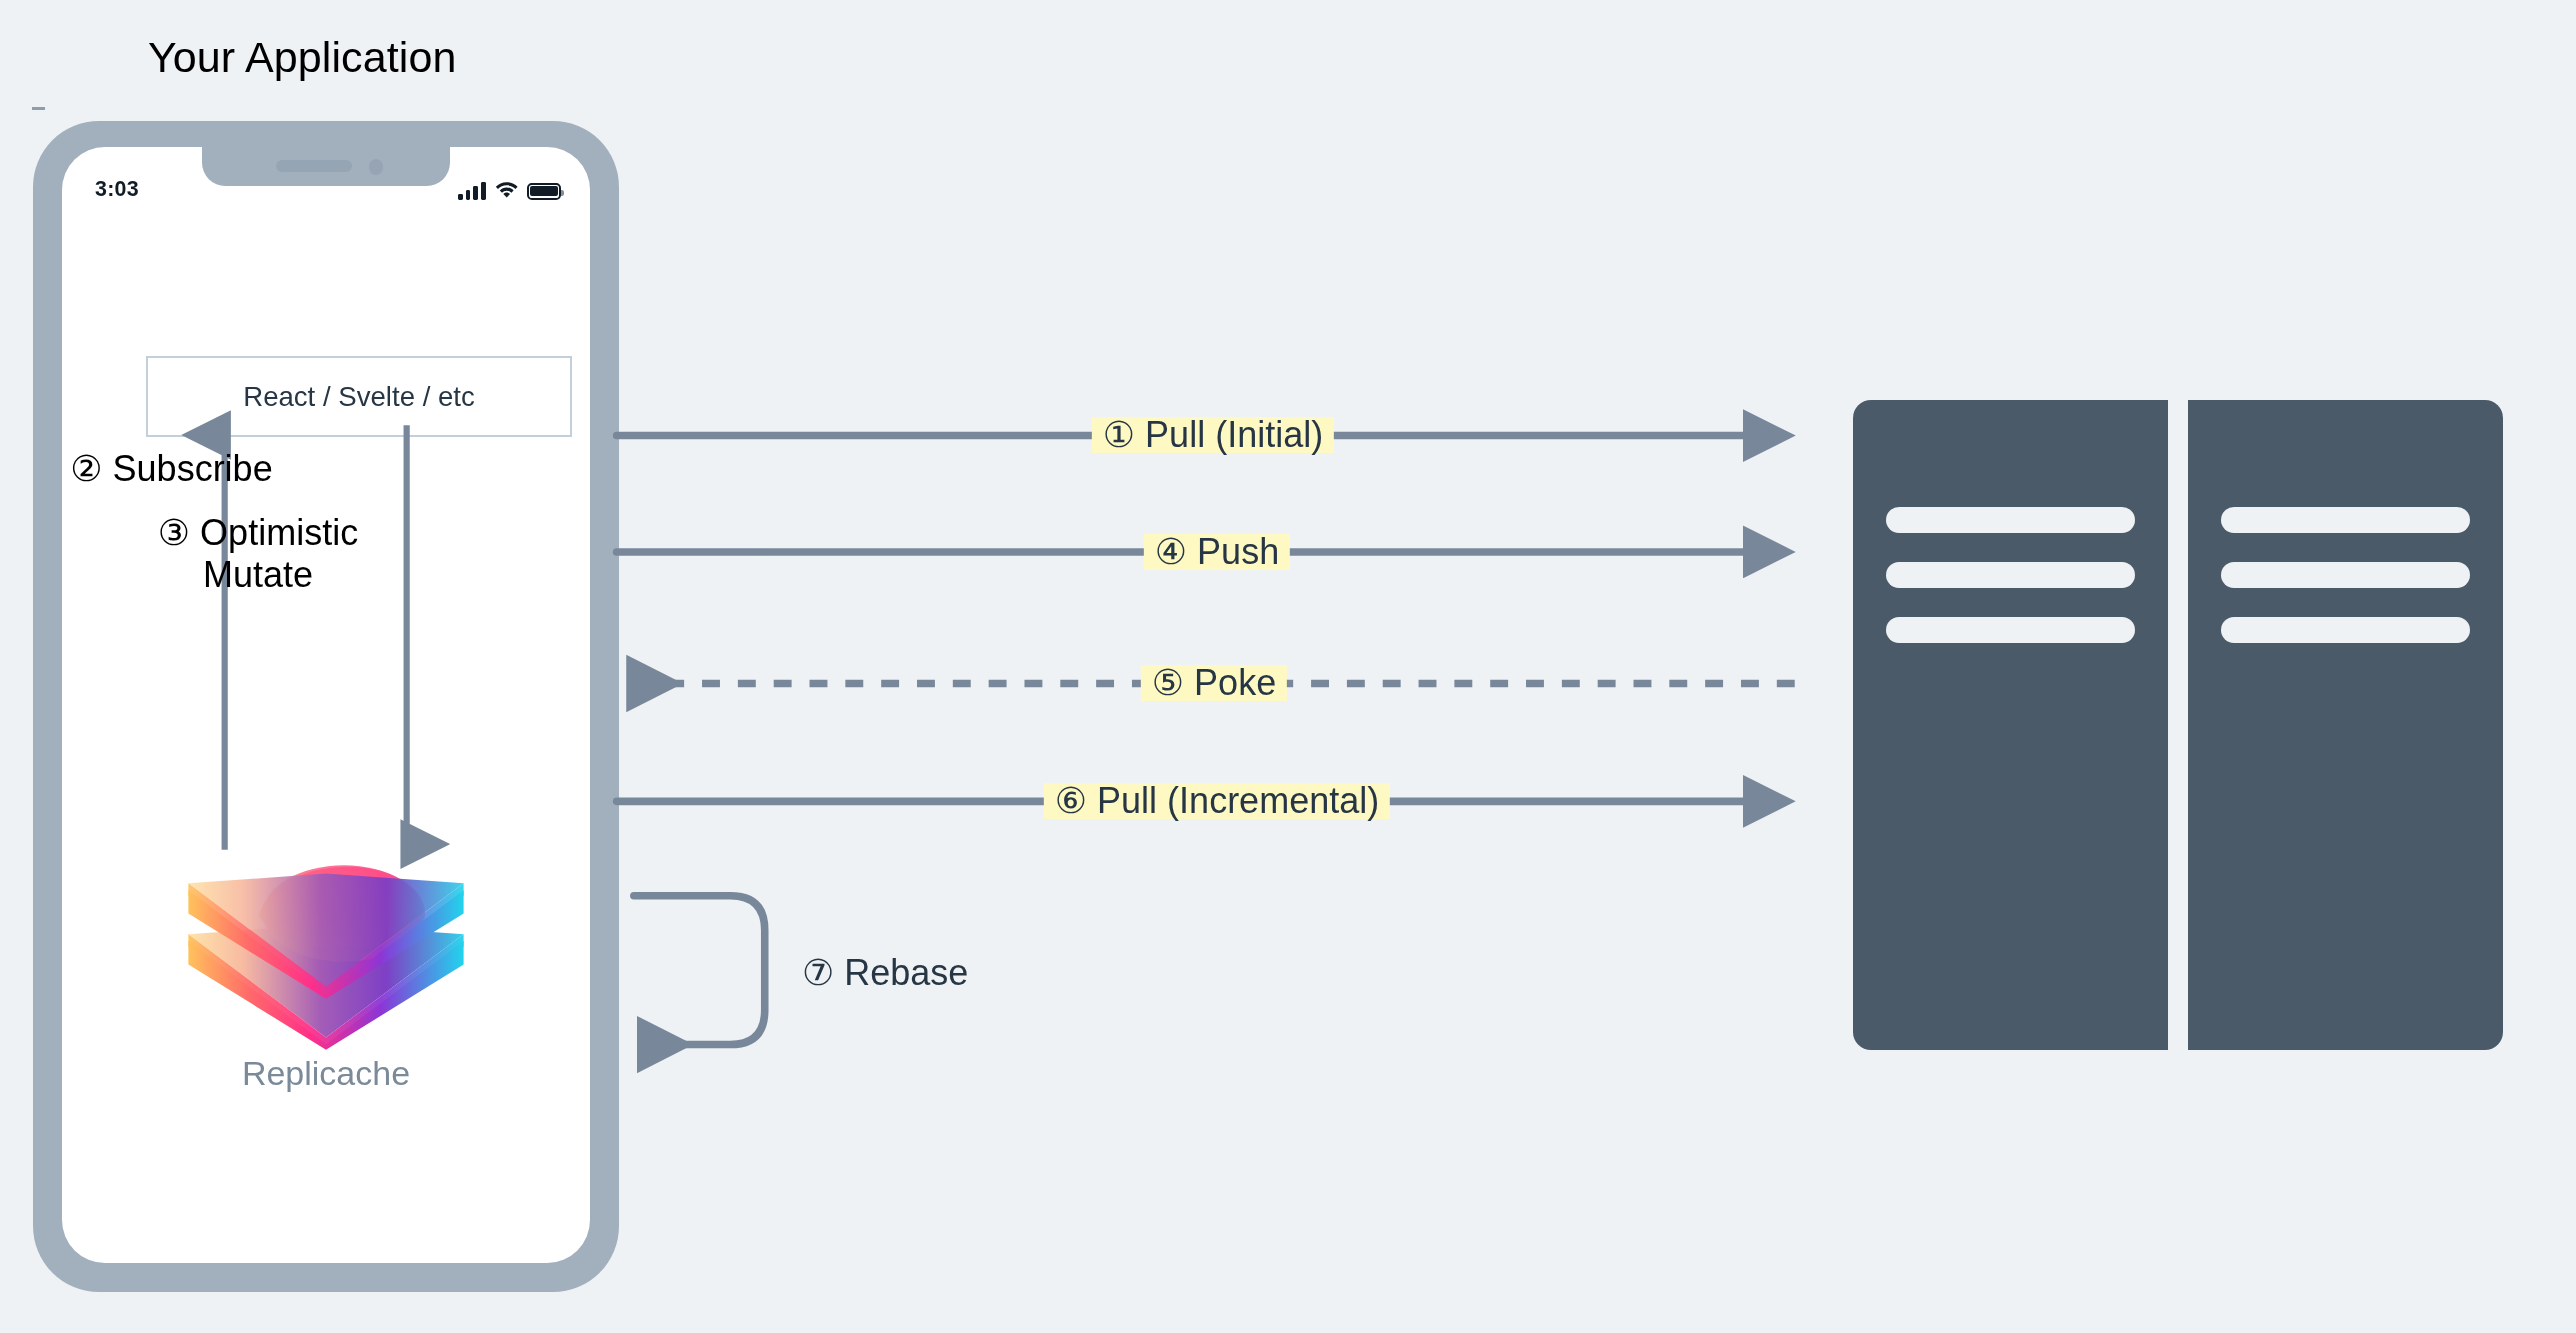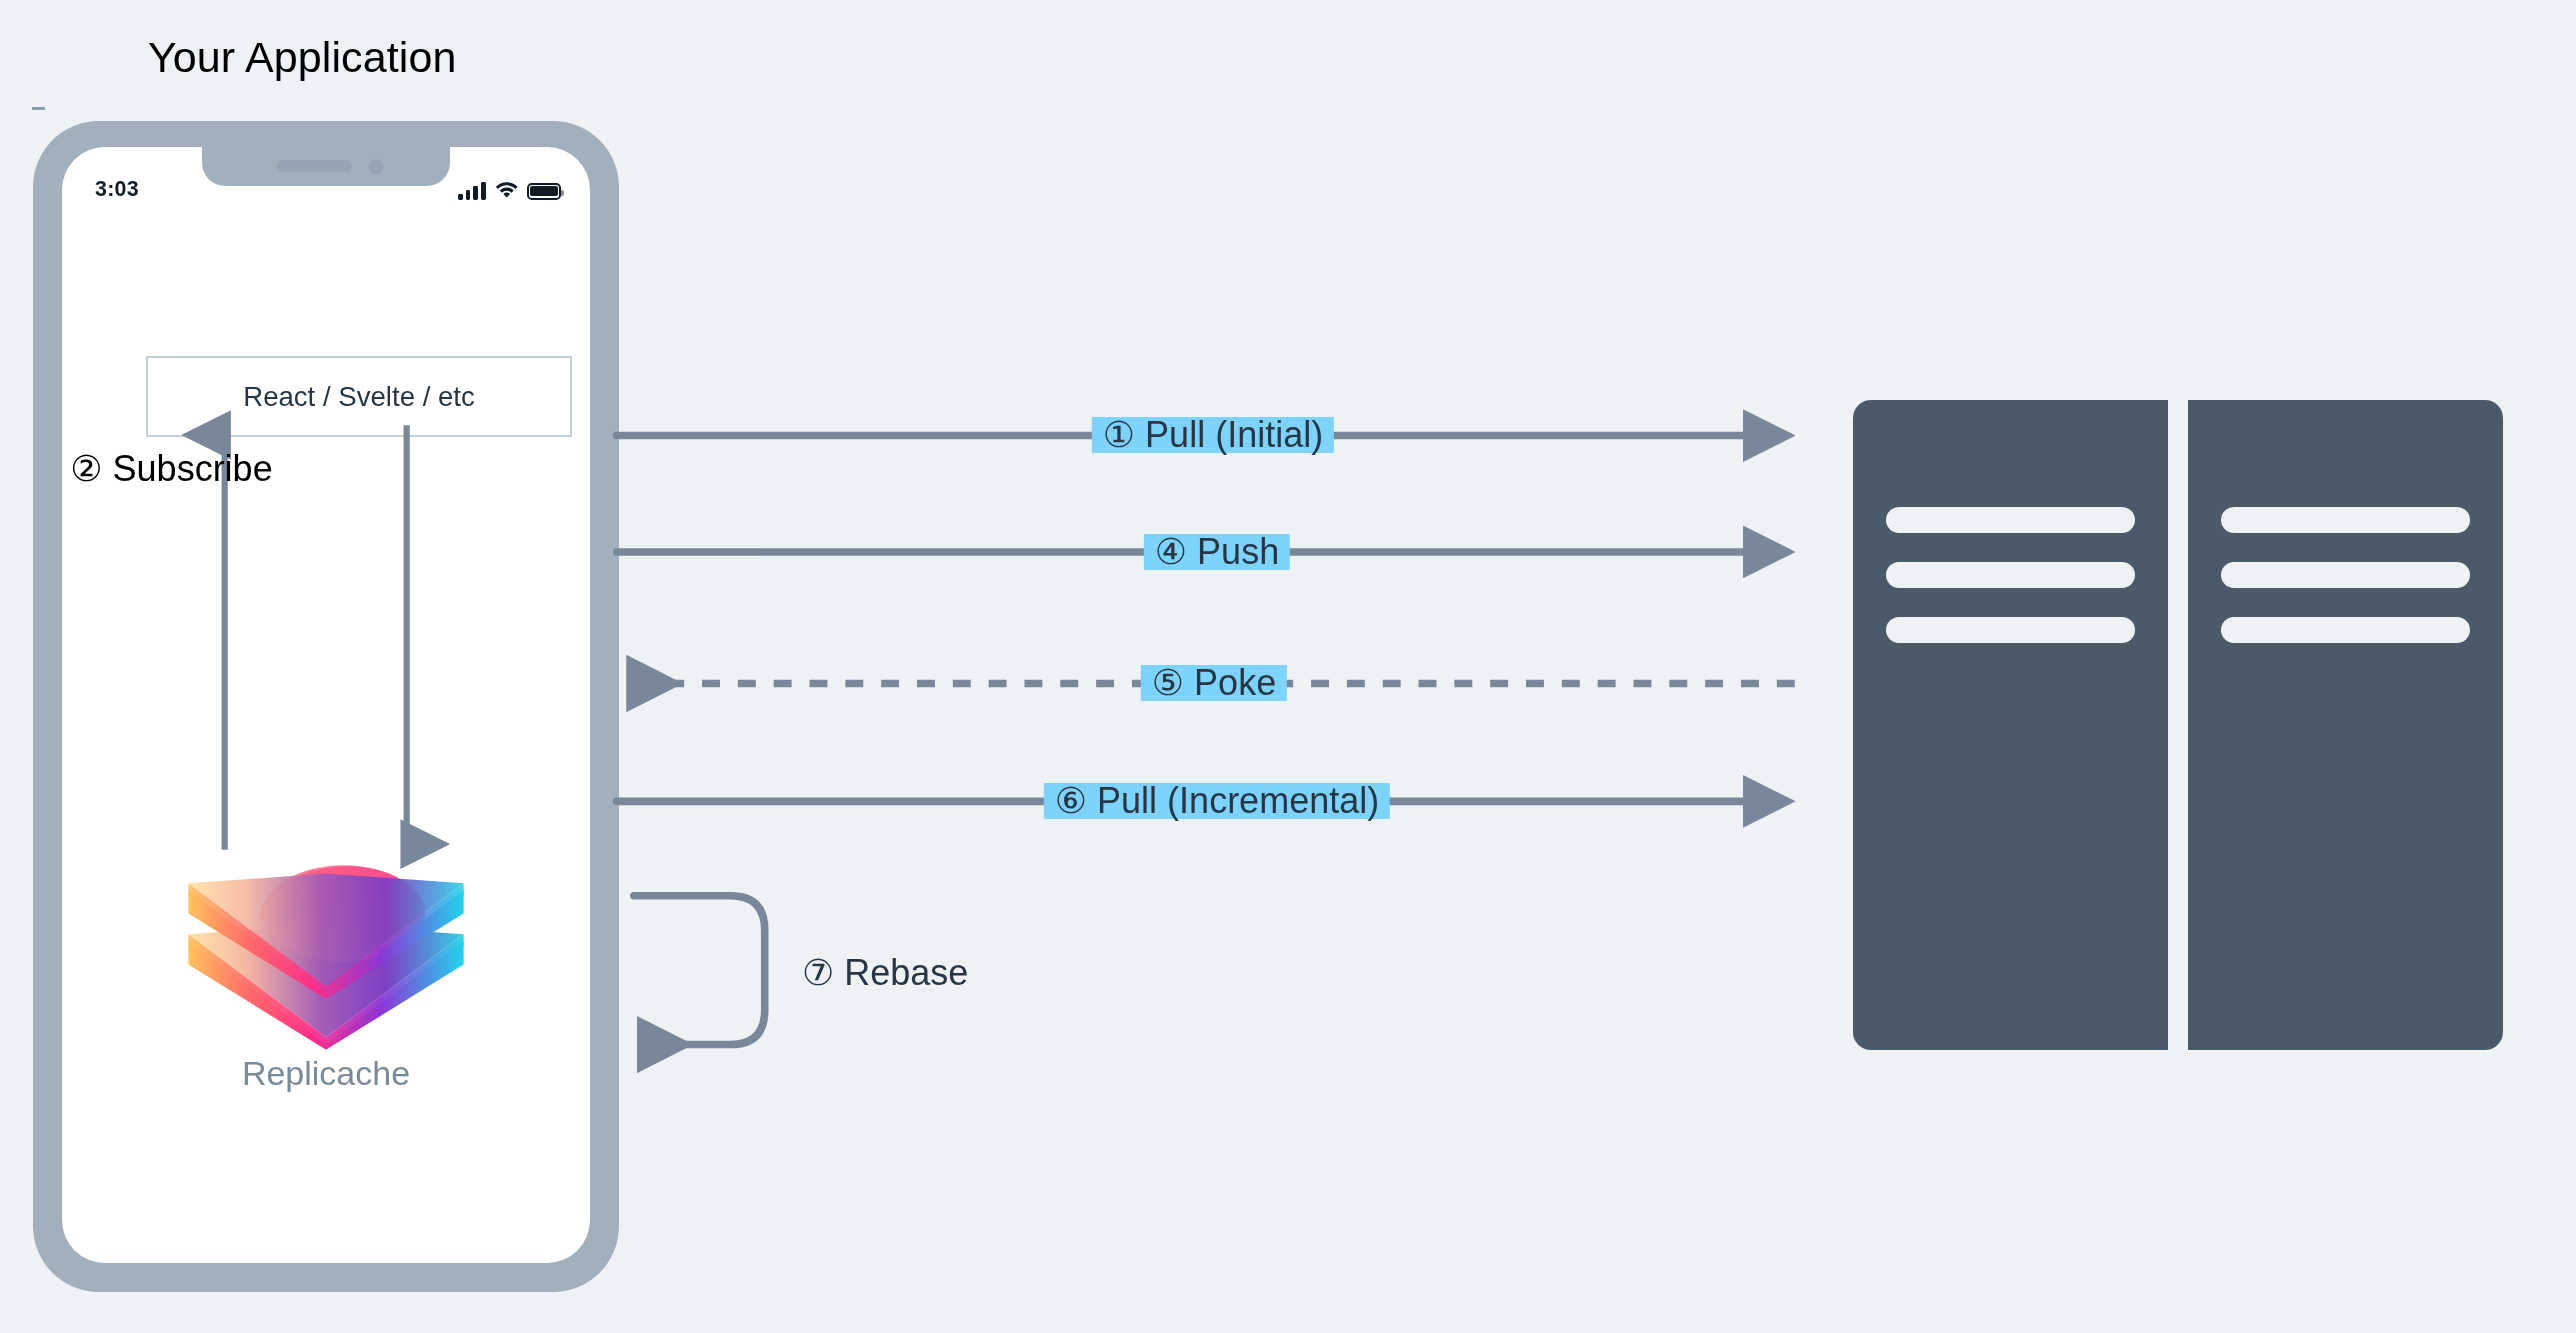--- a/index.html
+++ b/index.html
@@ -197,21 +197,21 @@
     position: absolute;
     left: 0; top: 0;
     width: 2576px; height: 1334px;
     pointer-events: none;
   }
   .net-label {
     position: absolute;
     color: #273645;
     font-size: 36px;
     white-space: nowrap;
-    background: #7dd3fc;
+    background: #fef9c3;
     padding: 0 11px;
     transform: translate(-50%, -50%);
     line-height: 1;
   }
 
   
   #server {
     position: absolute;
     left: 1853px;
     top: 400px;
@@ -289,20 +289,21 @@
           </marker>
         </defs>
 
         <path d="M236 1020 L236 418" stroke="#78889a" stroke-width="9" fill="none" marker-end="url(#mk-up)"></path>
 
         <path d="M500 404 L500 1012" stroke="#78889a" stroke-width="9" fill="none" marker-end="url(#mk-down)"></path>
       </svg>
 
       <div class="in-label" id="lbl-subscribe">② Subscribe</div>
 
+      <div class="in-label" id="lbl-mutate">③ Optimistic Mutate</div>
 
       <div id="replicache">
         <svg id="replicache-logo" width="289" height="200" viewBox="0 0 420 290">
           <defs>
             <linearGradient id="gTop" x1="0" y1="1" x2="1" y2="0">
               <stop offset="0%" stop-color="#ffd98a"></stop>
               <stop offset="28%" stop-color="#ff8b6b"></stop>
               <stop offset="60%" stop-color="#ff3d8b"></stop>
               <stop offset="100%" stop-color="#f05a9b"></stop>
             </linearGradient>

